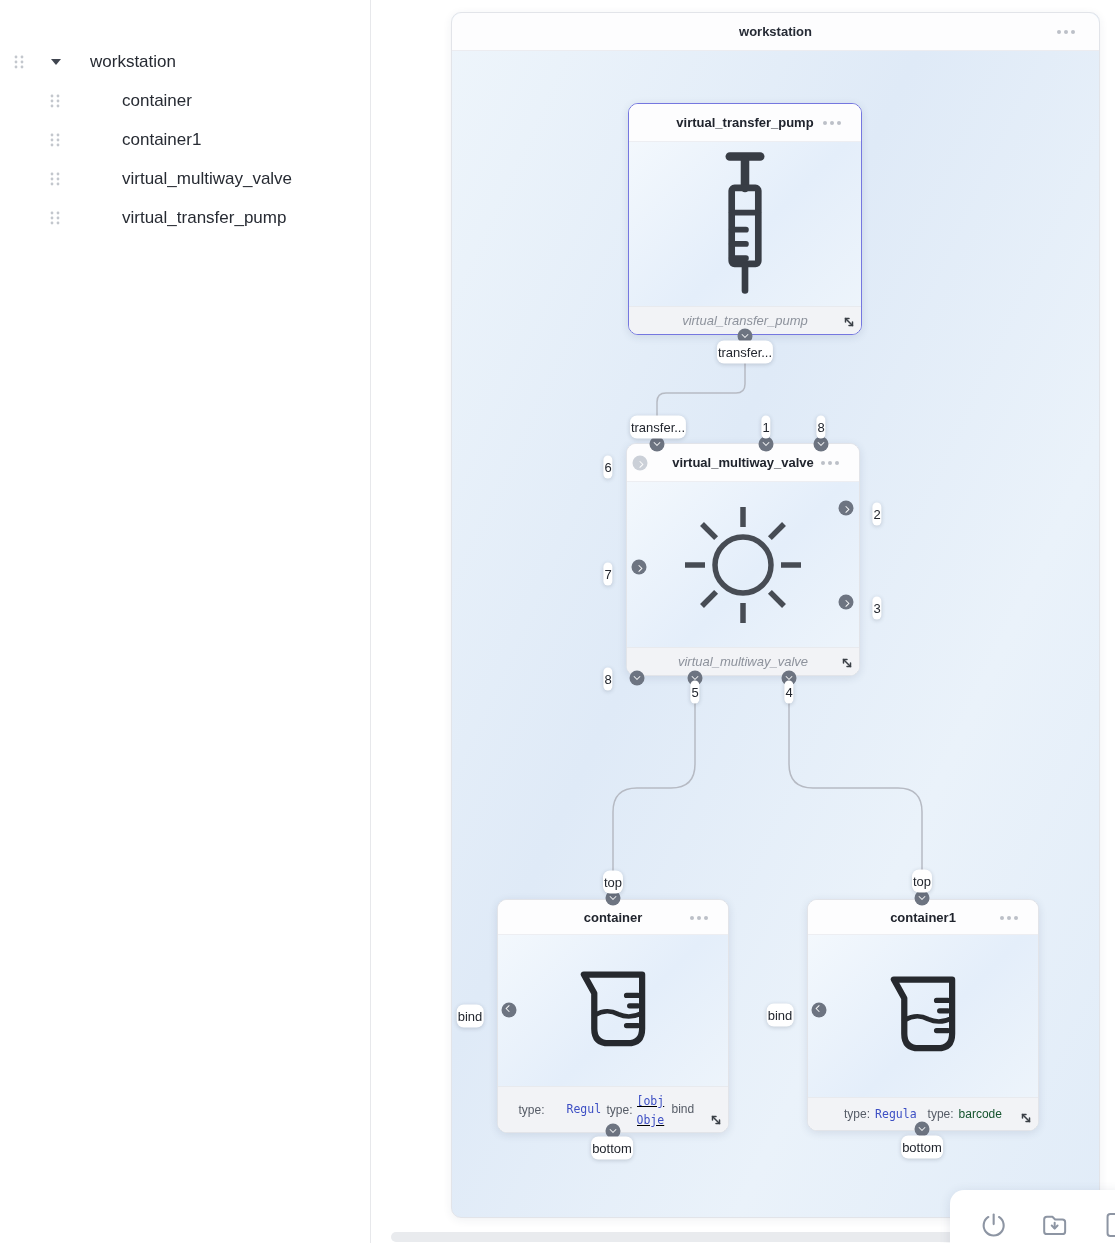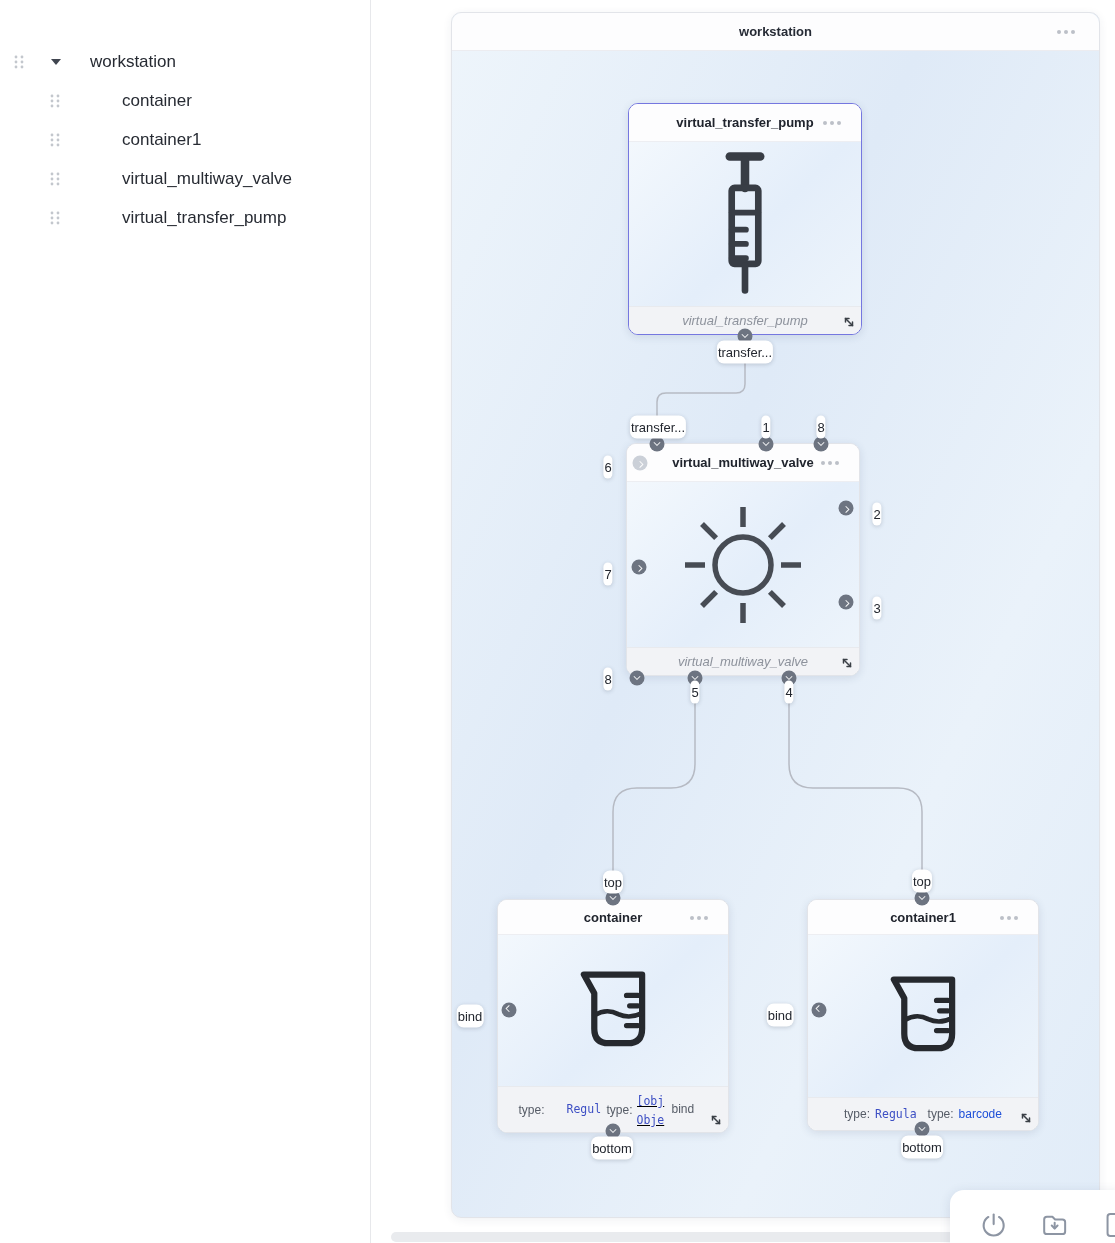--- a/index.html
+++ b/index.html
@@ -285,21 +285,21 @@
           <path d="M40,10 H78 V62 Q78,76 64,76 H46 Q32,76 32,62 V28 L22,10 Z"></path>
           <path d="M32,49 Q44,42 55,48 Q66,53 78,47" stroke-width="4.5"></path>
           <path d="M63,30 H74 M66,40 H74 M63,59 H74" stroke-width="5"></path>
         </g>
       </svg>
     </div>
     <div class="nd-ft" style="height:33px; gap:5px;">
       <span class="fld-lab">type:</span>
       <span class="fld-val">Regula</span>
       <span class="fld-lab" style="margin-left:6px;">type:</span>
-      <span class="fld-lab" style="color:#1d4ed8;">barcode</span>
+      <span class="fld-lab" style="color:#14532d;">barcode</span>
       <svg class="resize" viewBox="0 0 14 14">
         <g fill="none" stroke="#3a3f46" stroke-width="1.5" stroke-linecap="round">
           <path d="M3.5,3.5 L10.5,10.5"></path>
             <path d="M3.5,7 V3.5 H7"></path>
             <path d="M10.5,7 V10.5 H7"></path>
         </g>
       </svg>
     </div>
   </div>
 

